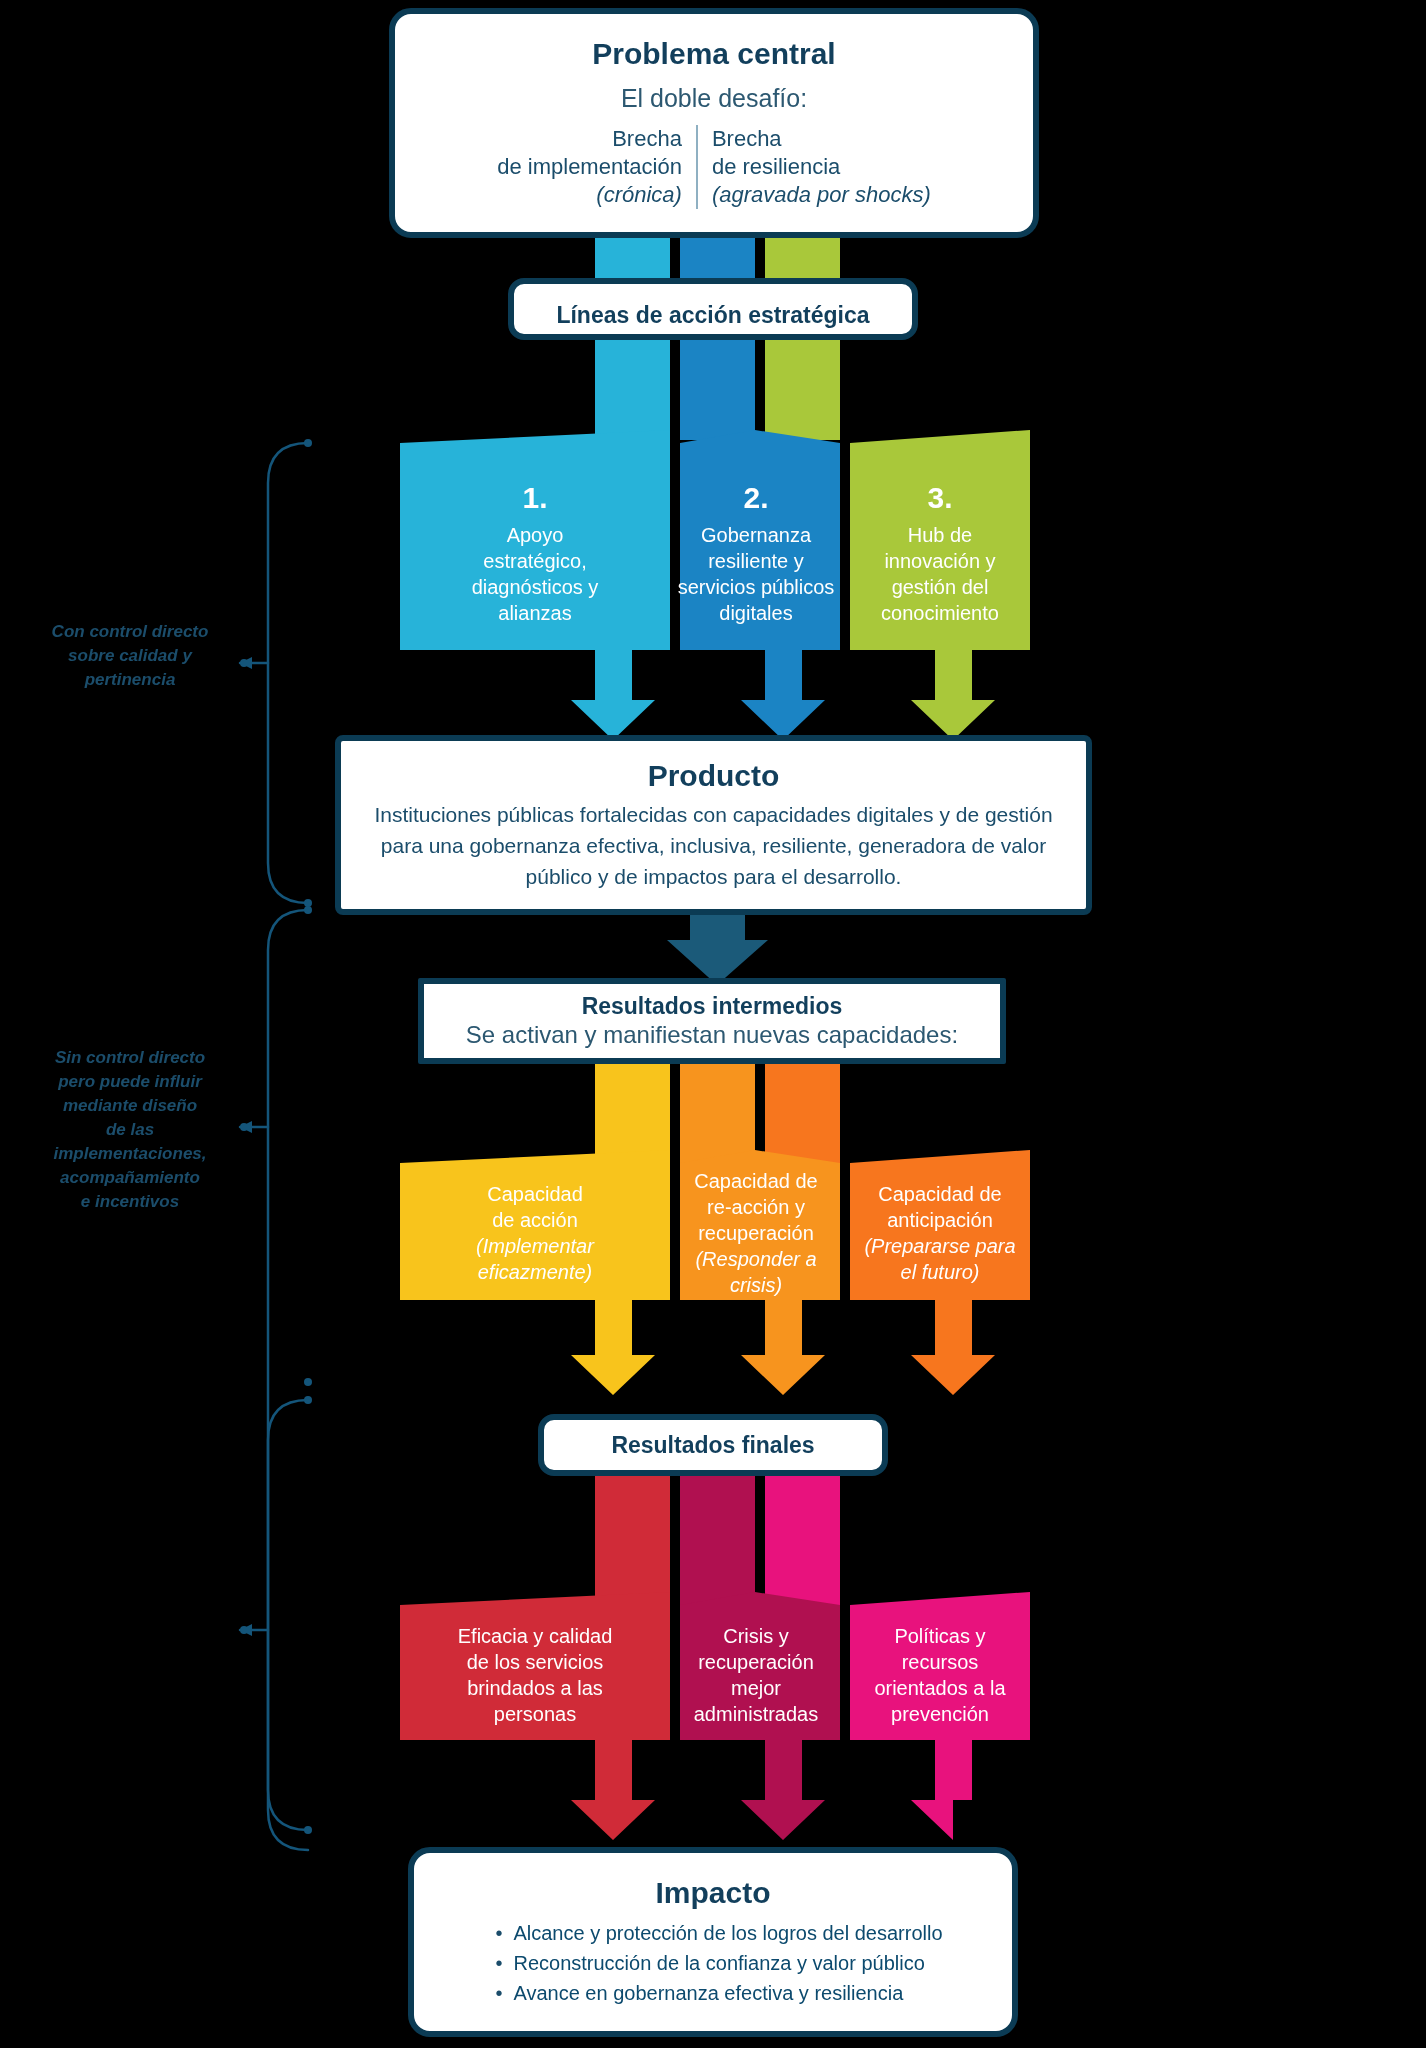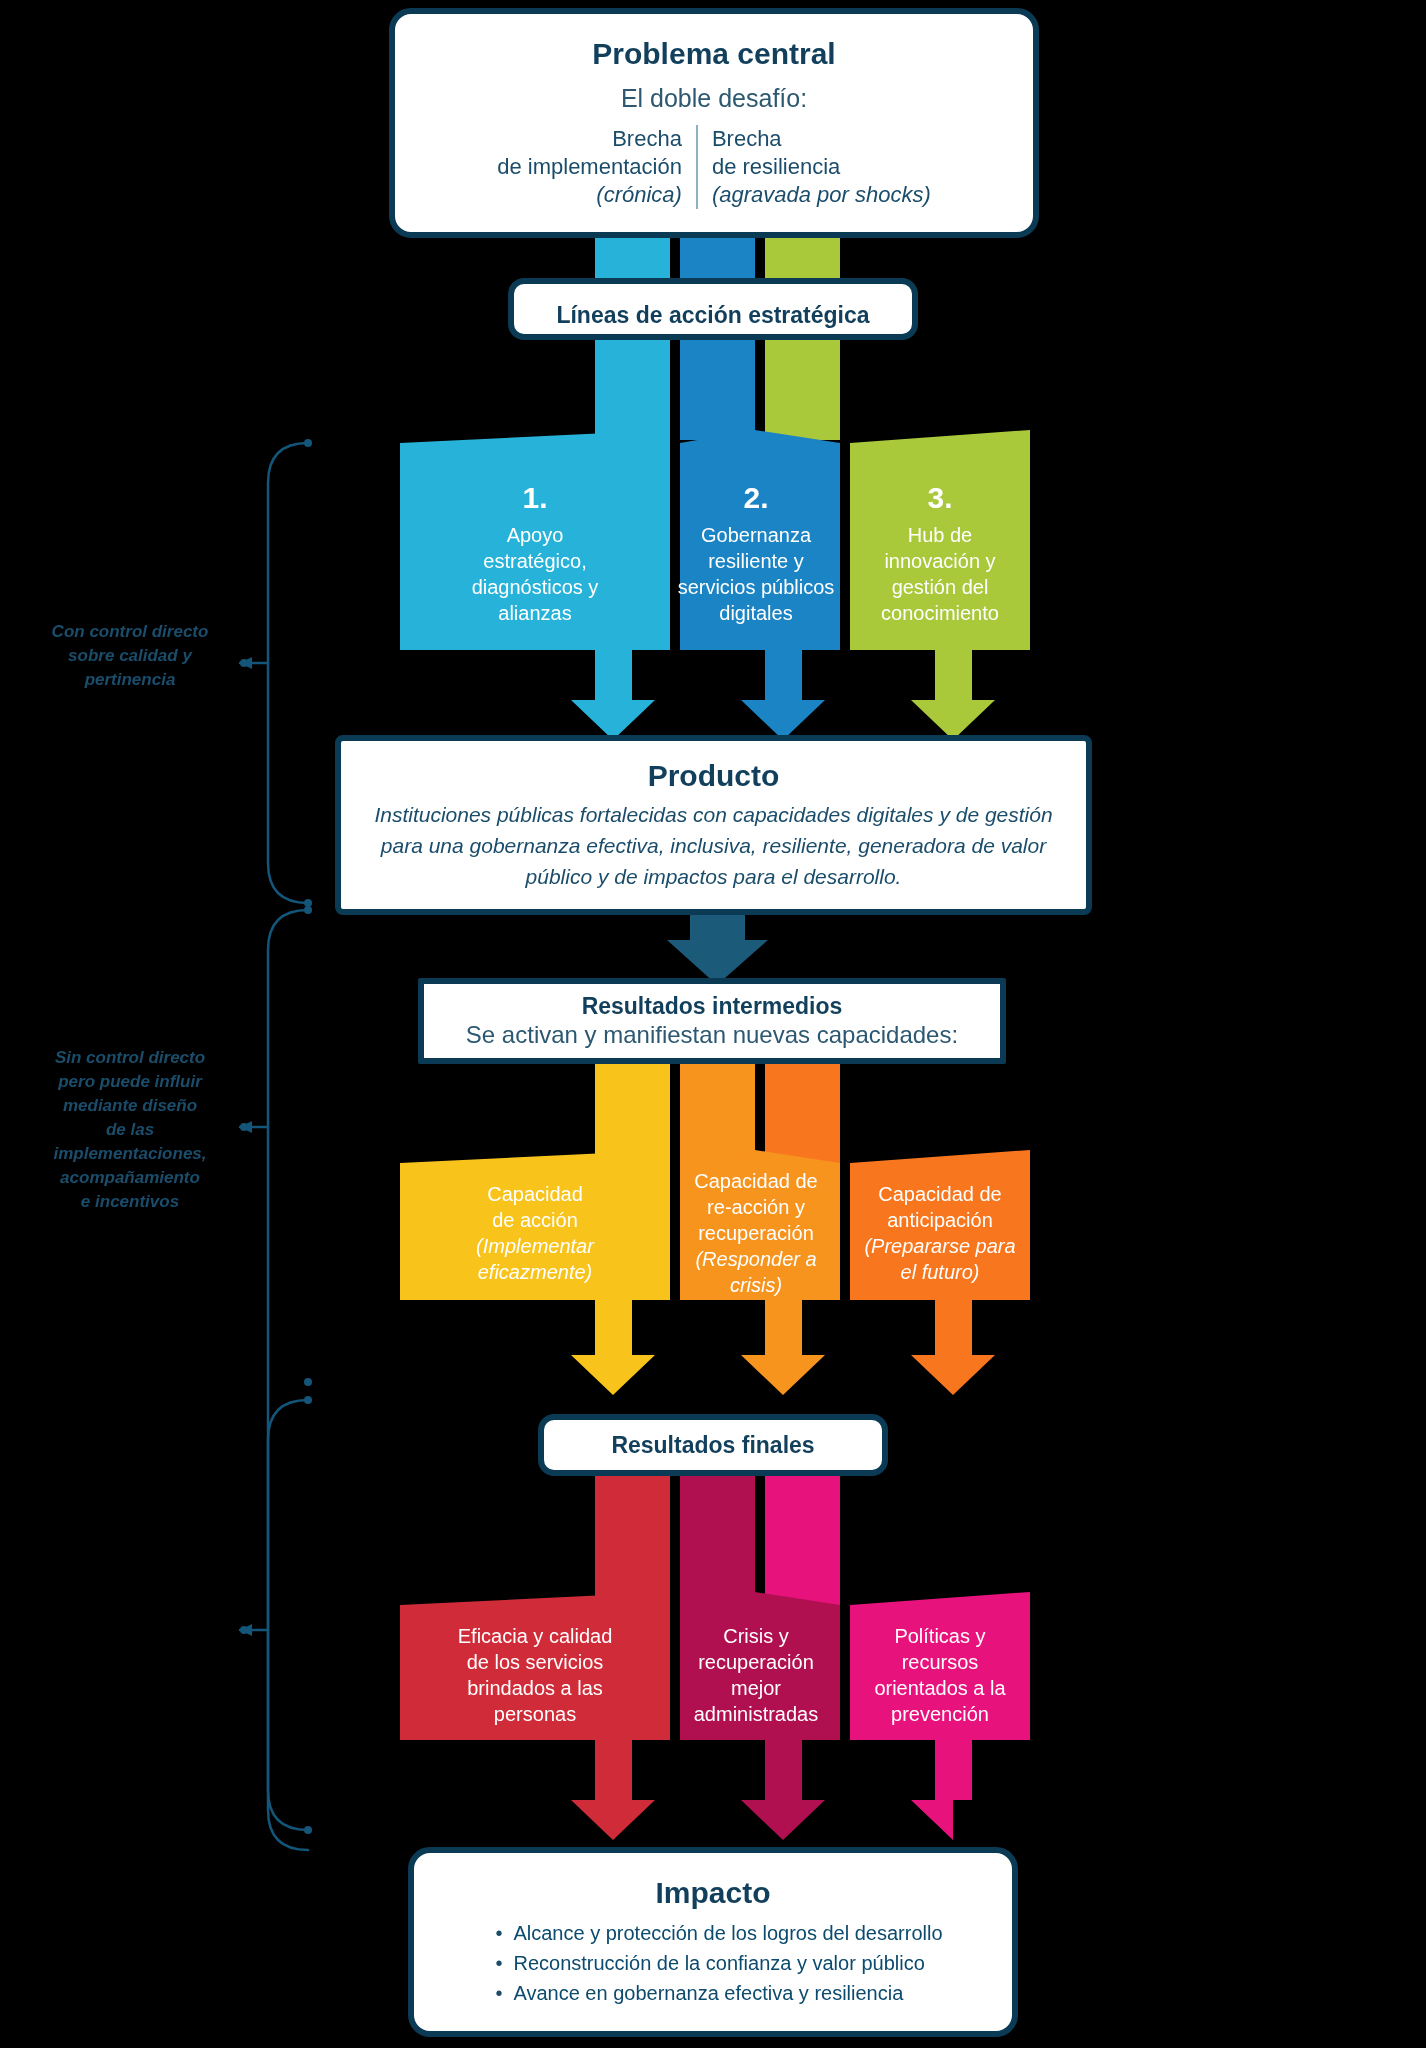--- a/index.html
+++ b/index.html
@@ -24,21 +24,21 @@
   .dual .col.left{text-align:right;}
   .dual .col.right{text-align:left;}
   .dual .vdiv{width:2px;background:#8fb0c2;align-self:stretch;}
   .dual em{font-style:italic;display:block;}
 
   #card-lineas{left:508px;top:278px;width:410px;height:62px;border-radius:16px;}
   #card-lineas .ttl{font-size:23px;margin-top:13px;}
 
   #card-producto{left:335px;top:735px;width:757px;height:180px;padding:10px 30px;border-radius:8px;}
   #card-producto .ttl{font-size:30px;margin-bottom:6px;}
-  #card-producto .body{font-size:21px;line-height:31px;color:#1b4d6b;font-style:italic;}
+  #card-producto .body{font-size:21px;line-height:31px;color:#1b4d6b;}
 
   #card-ri{left:418px;top:978px;width:588px;height:86px;border-radius:2px;}
   #card-ri .ttl{font-size:23px;line-height:28px;}
   #card-ri .sub{font-size:24px;line-height:30px;}
 
   #card-rf{left:538px;top:1414px;width:350px;height:62px;border-radius:16px;}
   #card-rf .ttl{font-size:23px;}
 
   #card-impacto{left:408px;top:1847px;width:610px;height:190px;padding:14px 26px;}
   #card-impacto .ttl{font-size:30px;margin-bottom:8px;}

